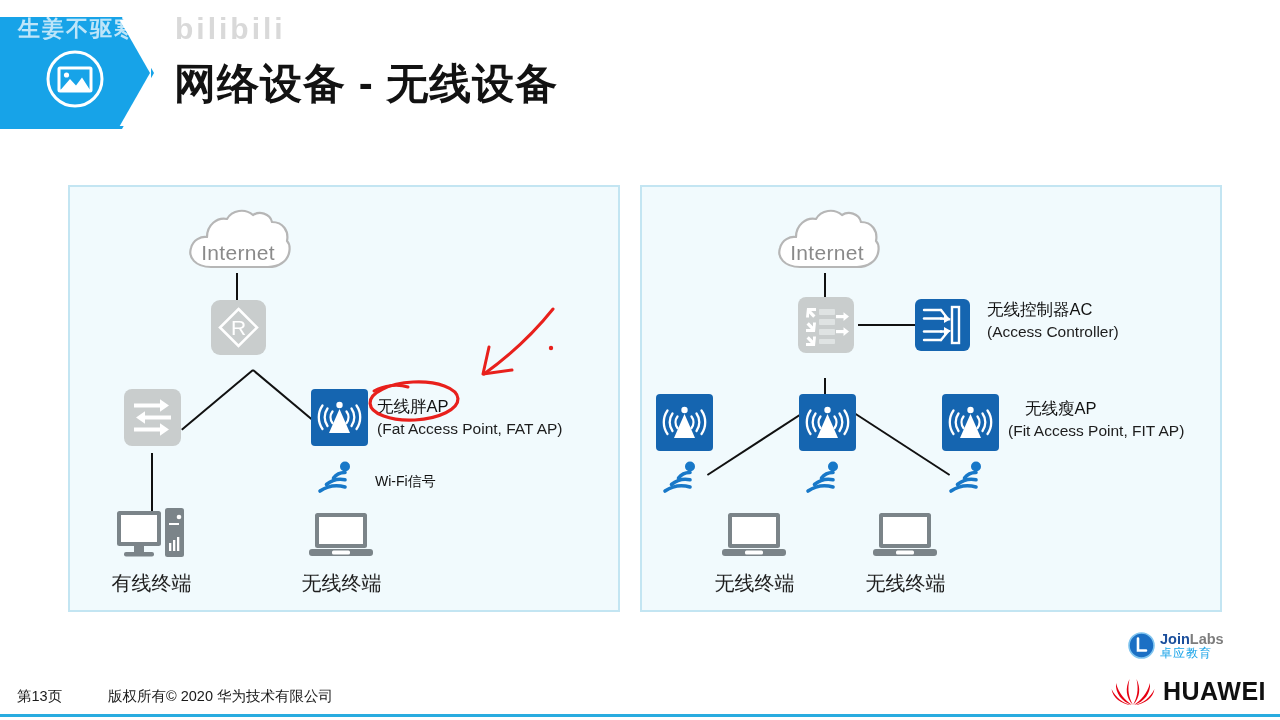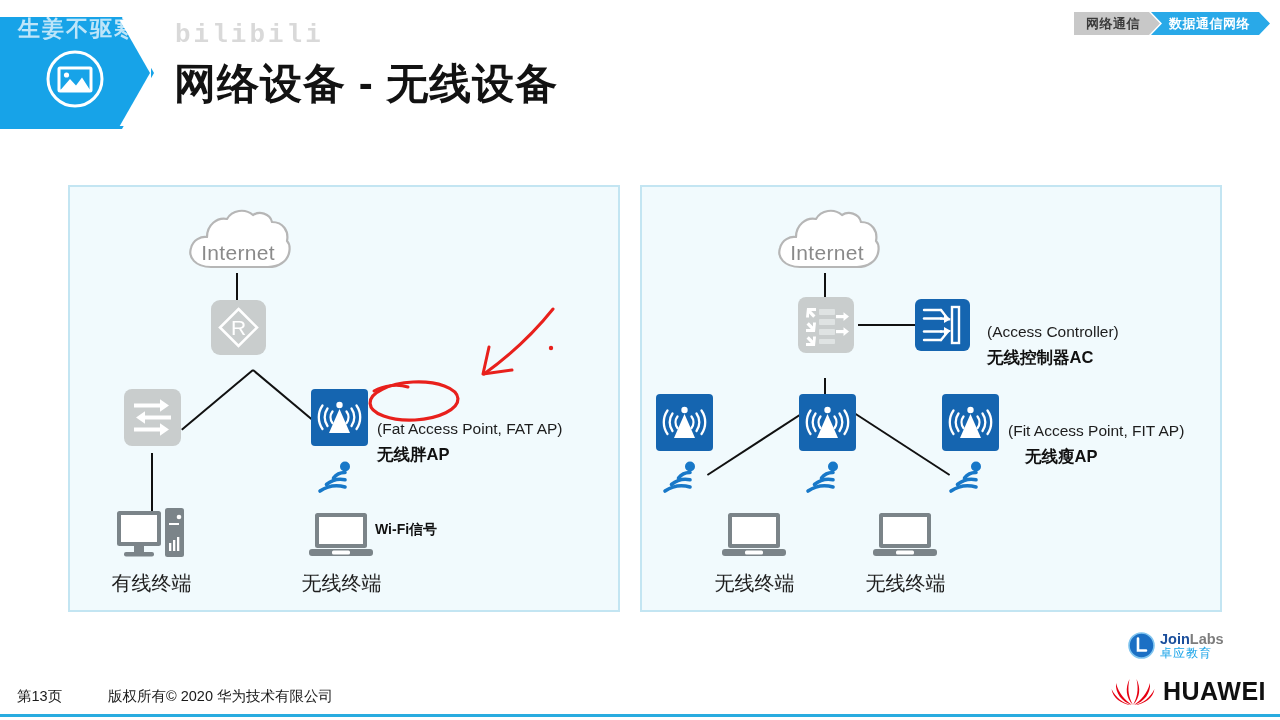--- a/index.html
+++ b/index.html
@@ -54,28 +54,27 @@
     left: 18px; top: 14px;
     font-size: 22px;
     font-weight: 700;
     letter-spacing: 2px;
     color: rgba(255,255,255,0.72);
     white-space: nowrap;
     pointer-events: none;
   }
   #watermark-grey {
     position: absolute;
-    left: 175px; top: 20px;
-    font-size: 26px;
+    left: 175px; top: 12px;
+    font-size: 30px;
     font-weight: 700;
     letter-spacing: 3px;
     color: rgba(140,140,140,0.33);
     white-space: nowrap;
     pointer-events: none;
-    font-family: Liberation Mono, monospace;
   }
 
   #page-title {
     position: absolute;
     left: 174px; top: 56px;
     font-size: 42px;
     font-weight: 700;
     letter-spacing: 1px;
     color: #121212;
     white-space: nowrap;
@@ -141,24 +140,23 @@
 
   
   .link {
     position: absolute;
     background: #111111;
     transform-origin: 0 50%;
     height: 2px;
   }
   .cn-label {
     font-size: 16.5px;
-    font-weight: 700;
+    font-weight: 400;
     color: #111111;
     white-space: nowrap;
-    margin-top: 48px;
   }
   .en-label {
     font-size: 15.5px;
     color: #1d1d1d;
     white-space: nowrap;
   }
   .term-label {
     position: absolute;
     font-size: 20px;
     color: #1f1f1f;
@@ -236,24 +234,20 @@
     <rect x="14" y="19" width="32" height="23" fill="none" stroke="#ffffff" stroke-width="3" rx="1"></rect>
     <circle cx="21.5" cy="26" r="2.6" fill="#ffffff"></circle>
     <path d="M15.5 41 L25 30 L31 36.5 L37 28.5 L45 41 Z" fill="#ffffff"></path>
   </svg>
 
   <div id="watermark-grey">bilibili</div>
   <div id="watermark-text">生姜不驱寒</div>
 
   <div id="page-title">网络设备 - 无线设备</div>
 
-  <div id="breadcrumb">
-    <div class="crumb crumb-grey">网络通信</div>
-    <div class="crumb crumb-blue">数据通信网络</div>
-  </div>
 </div>
 
 <div class="diagram-panel" id="panel-left">
 
   <div class="link" style="left:167px; top:85px; width:48px; transform:rotate(90deg);"></div>
   <div class="link" style="left:90px; top:182px; width:93px; transform:rotate(-40deg); transform-origin:100% 50%;"></div>
   <div class="link" style="left:183px; top:182px; width:93px; transform:rotate(40deg);"></div>
   <div class="link" style="left:82px; top:265px; width:70px; transform:rotate(90deg);"></div>
 
   <div class="cloud-wrap node" style="left:113px; top:20px; width:110px; height:70px;">

